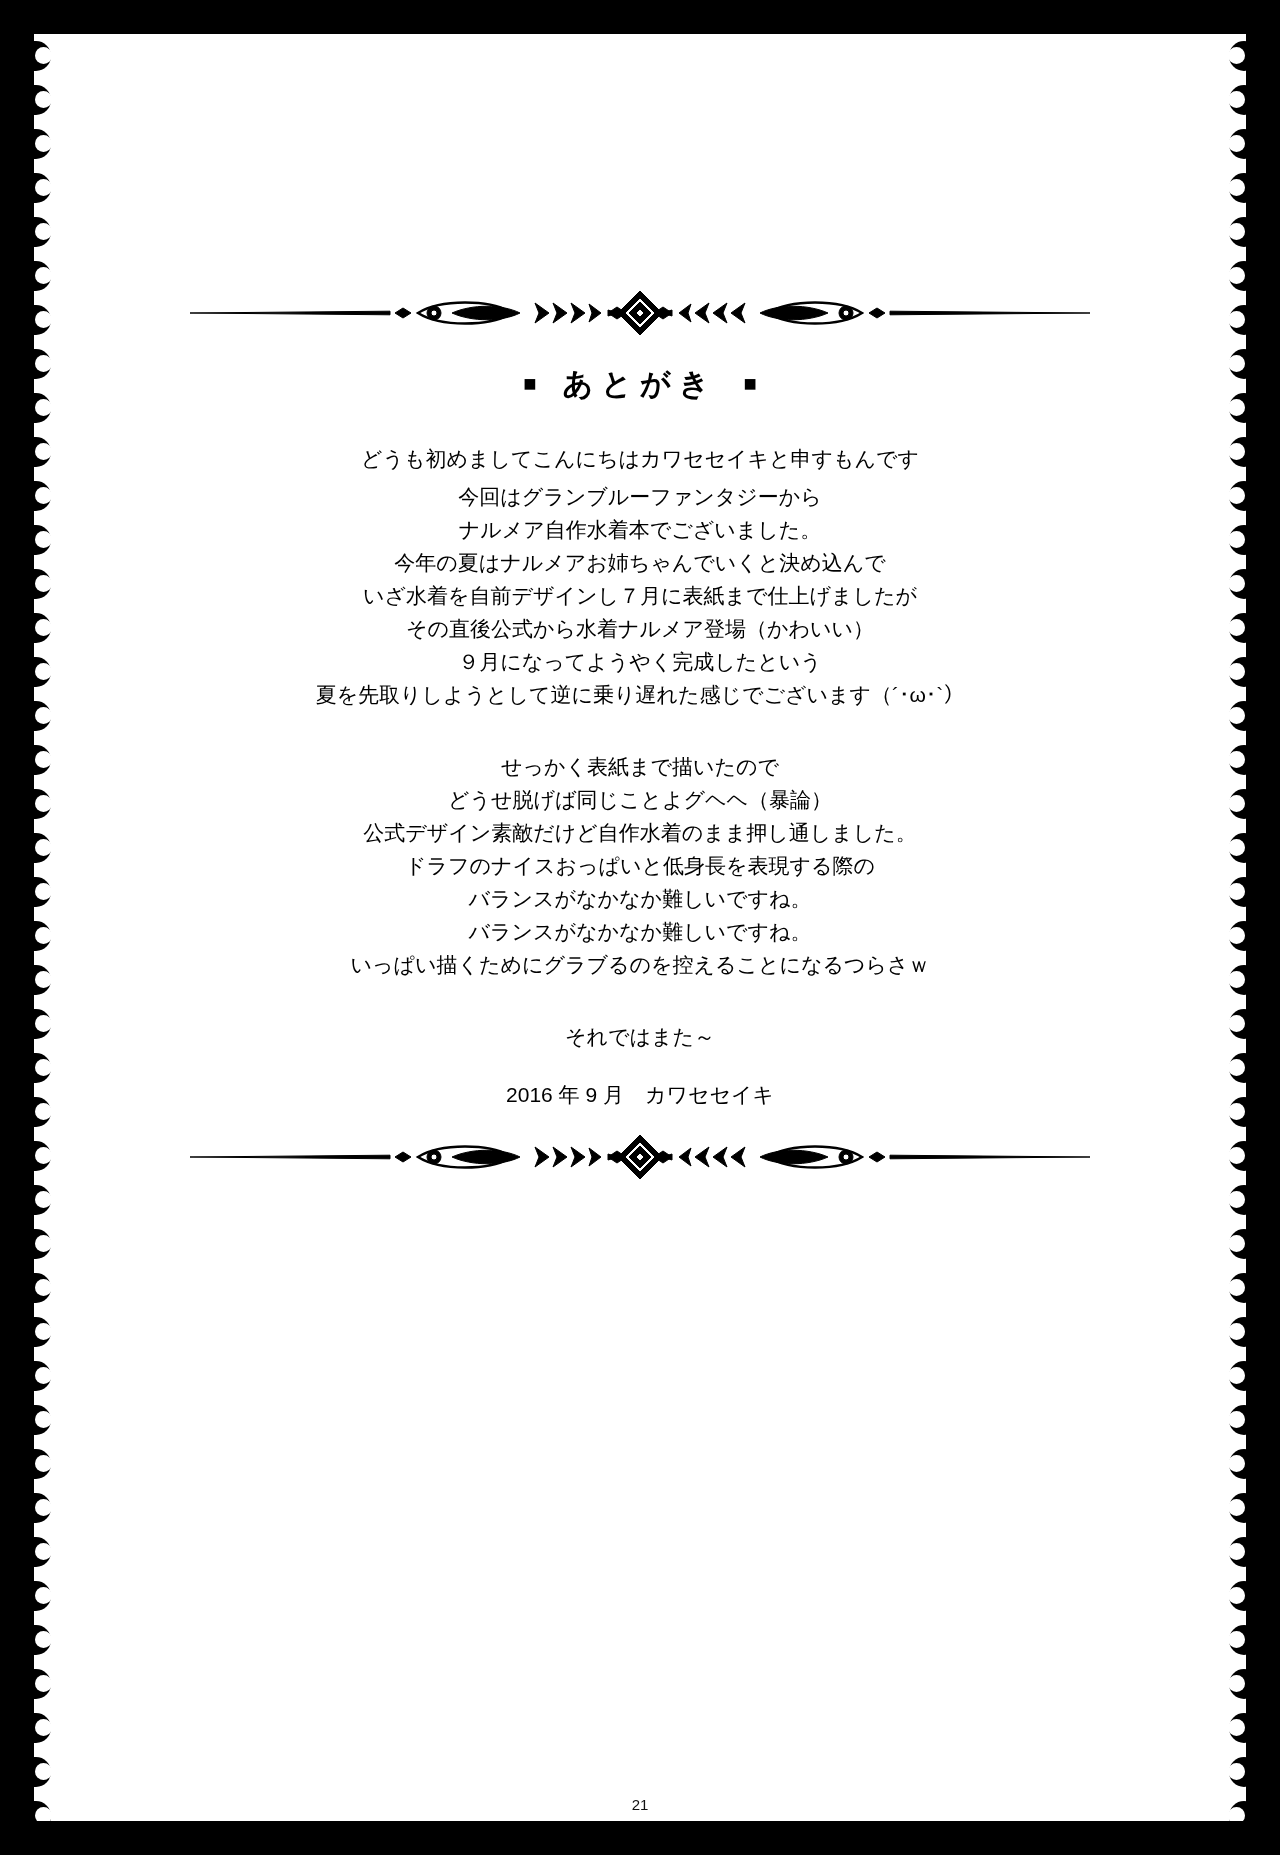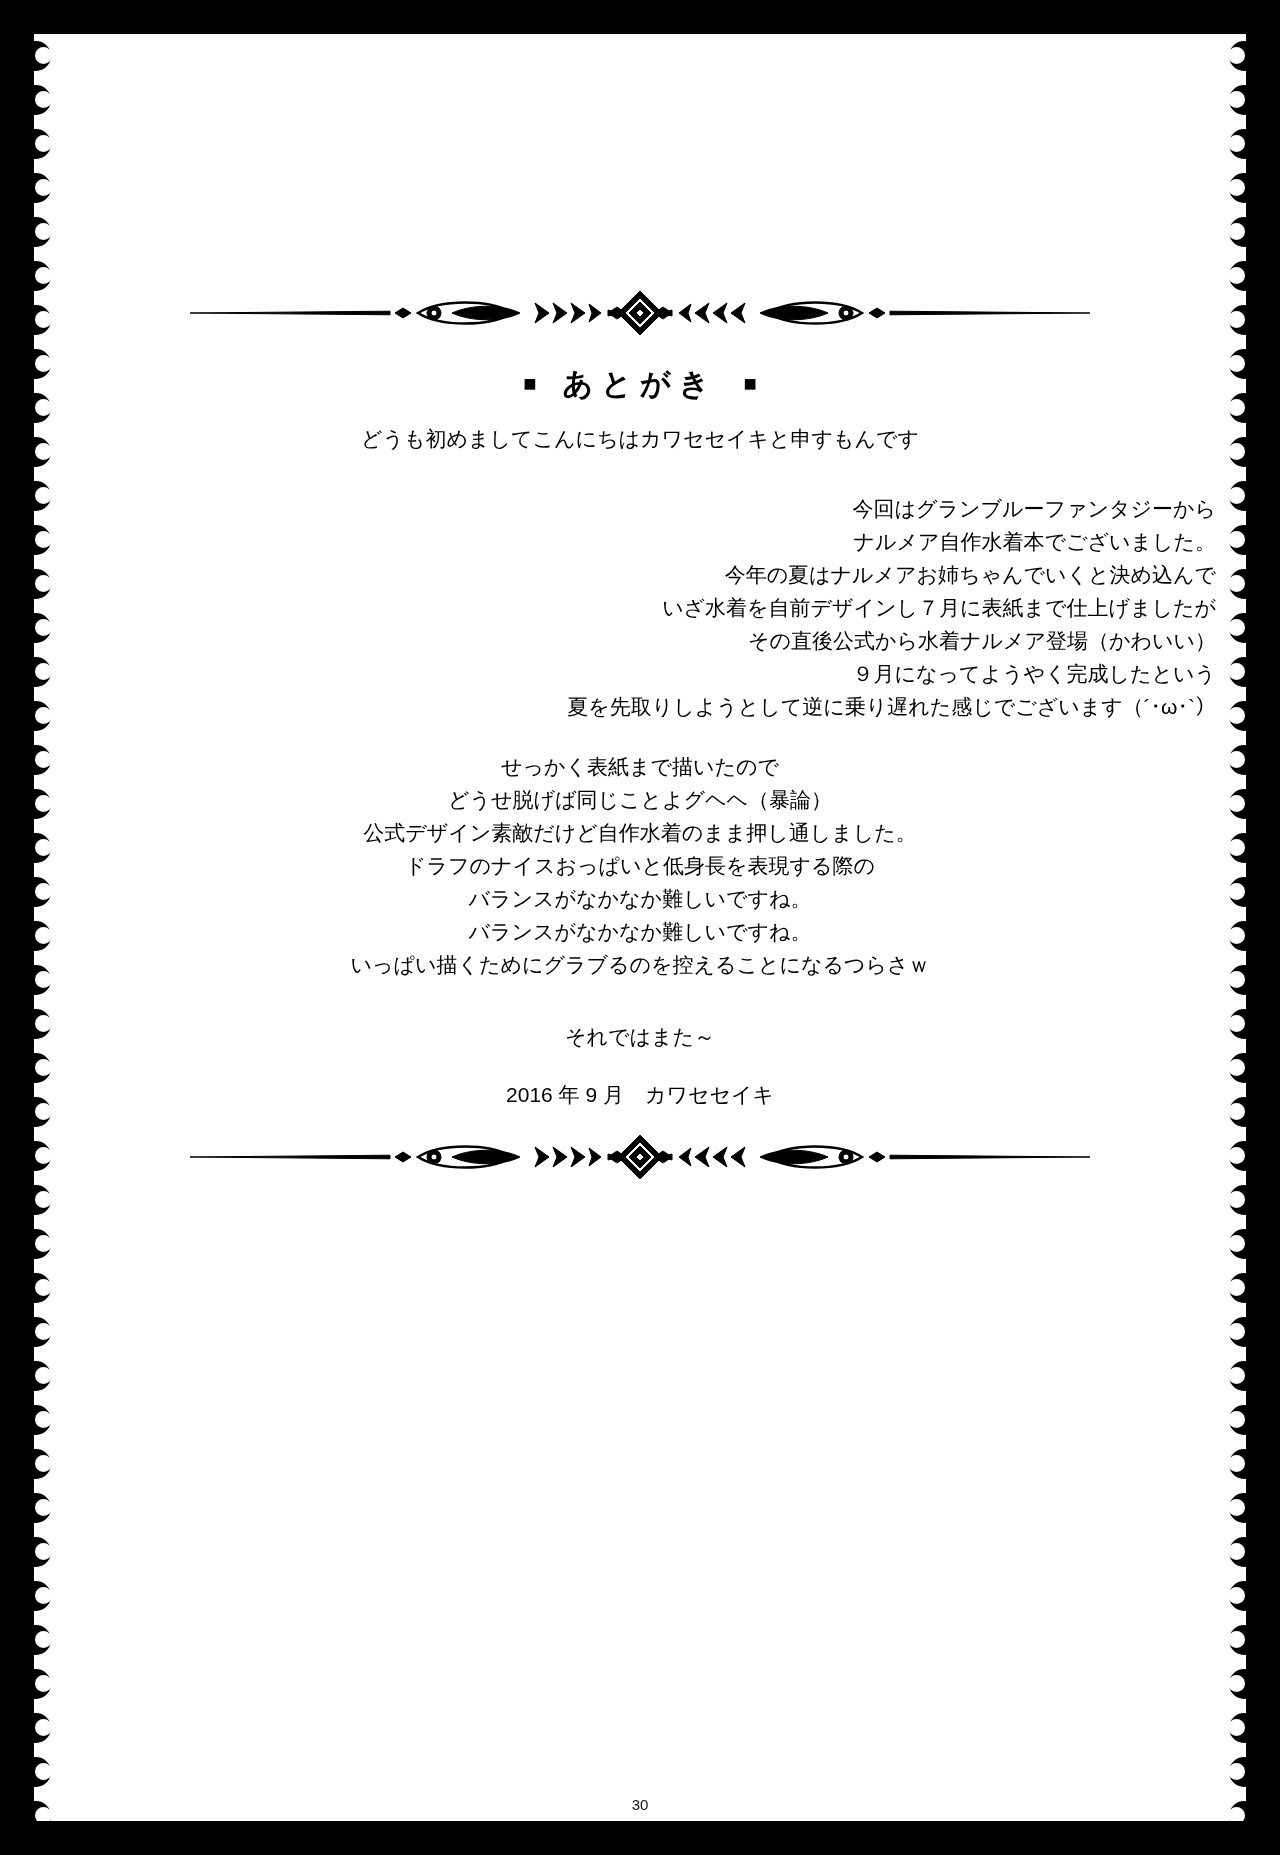--- a/index.html
+++ b/index.html
@@ -117,22 +117,22 @@
 
   .body-block {
     position: absolute;
     left: 0;
     width: 100%;
     text-align: center;
     color: #000000;
     font-size: 21px;
     line-height: 33px;
   }
-  .para-0 { top: 388px; }
-  .para-1 { top: 458px; text-align: right; }
+  .para-0 { top: 408px; }
+  .para-1 { top: 446px; }
   .para-2 { top: 716px; }
   .para-3 { top: 986px; }
   .para-4 { top: 1044px; }
 
   .body-block .line { display: block; white-space: pre; }
 
   .page-number {
     position: absolute;
     left: 0;
     width: 100%;
@@ -344,17 +344,17 @@
             <path d="M450 0 L472 22 L450 44 L428 22 Z"></path>
             <path d="M450 7 L465 22 L450 37 L435 22 Z" fill="#ffffff"></path>
             <path d="M450 11 L461 22 L450 33 L439 22 Z"></path>
             <path d="M450 18 L454 22 L450 26 L446 22 Z" fill="#ffffff"></path>
             <path d="M428 22 l-10 -3 l0 6 Z"></path>
             <path d="M472 22 l10 -3 l0 6 Z"></path>
           </g>
         </svg>
       </div>
 
-      <div class="page-number">30</div>
+      <div class="page-number">21</div>
 
     </div>
   </div>
 </div>
 
 </body></html>

